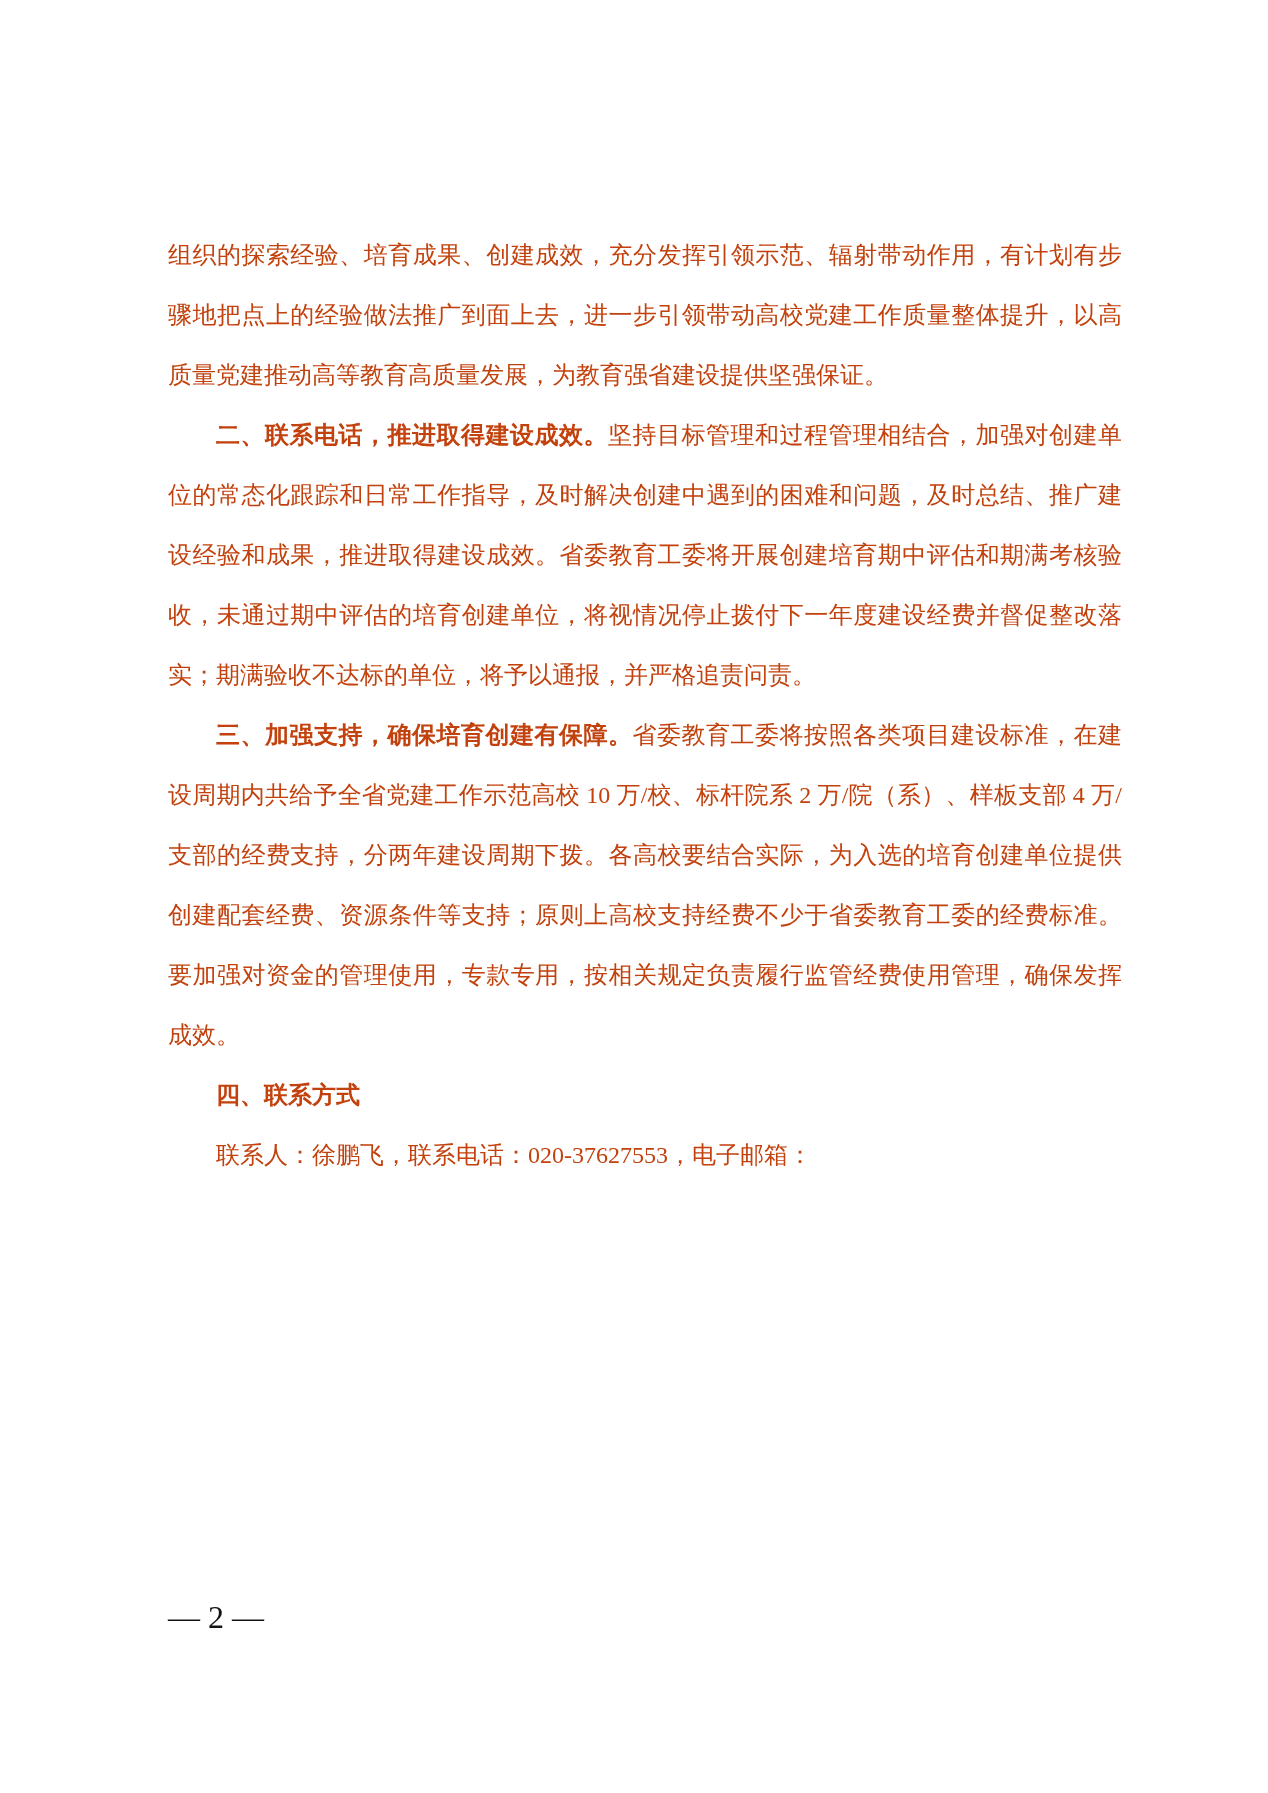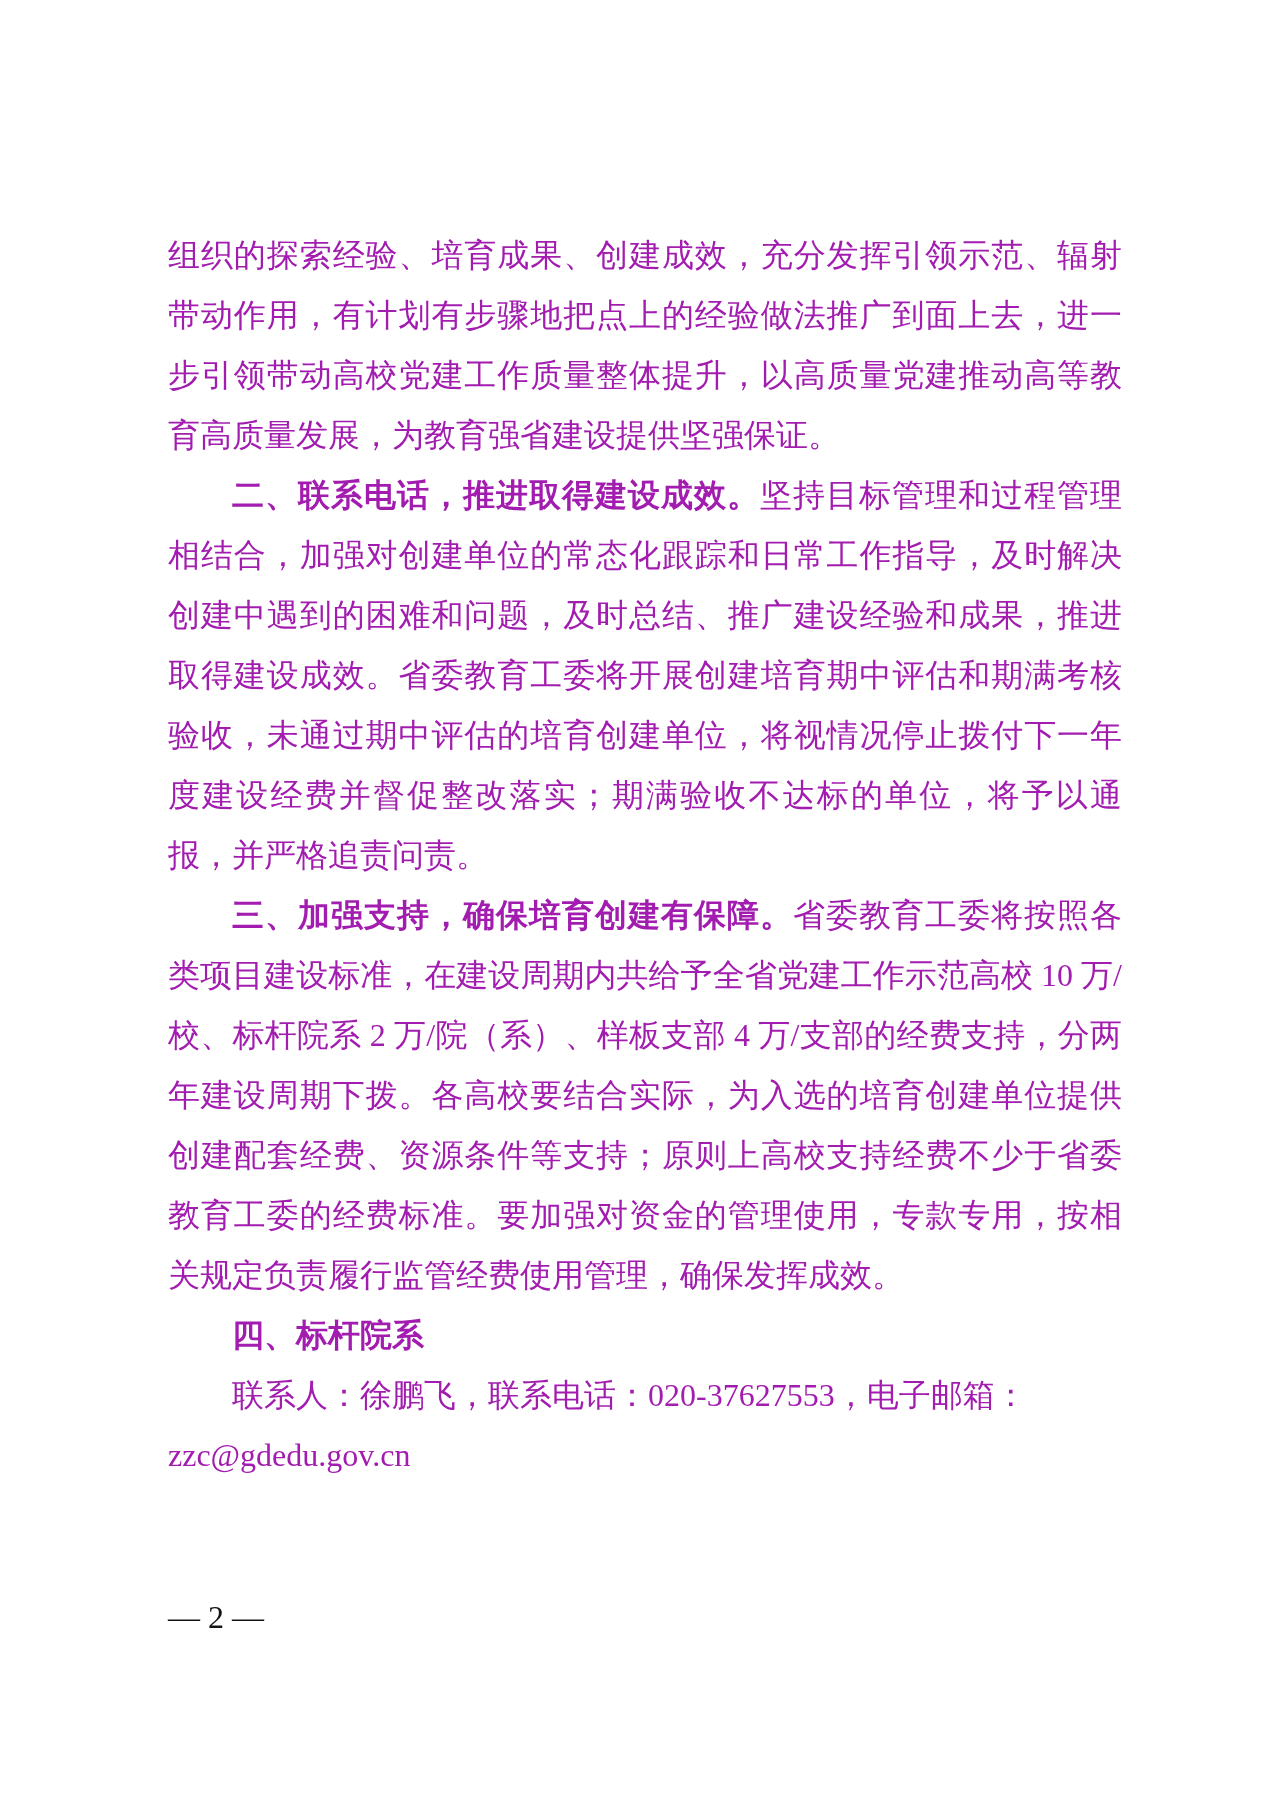--- a/index.html
+++ b/index.html
@@ -13,23 +13,23 @@
     height: 1793px;
     background: #ffffff;
     overflow: hidden;
   }
   .body-text {
     position: absolute;
     left: 168px;
     top: 225px;
     width: 954px;
     font-family: "Liberation Serif", "DejaVu Serif", serif;
-    font-size: 32px;
+    font-size: 24px;
     line-height: 60px;
-    color: #a21caf;
+    color: #c2410c;
     text-align: justify;
   }
   .body-text p {
     margin: 0;
     padding: 0;
     text-indent: 2em;
   }
   .body-text p.continuation {
     text-indent: 0;
   }
@@ -58,21 +58,21 @@
 <div class="page">
 
   <div class="body-text">
 
     <p class="continuation"><span>组织的探索经验、培育成果、创建成效，充分发挥引领示范、辐射带动作用，有计划有步骤地把点上的经验做法推广到面上去，进一步引领带动高校党建工作质量整体提升，以高质量党建推动高等教育高质量发展，为教育强省建设提供坚强保证。</span></p>
 
     <p><span class="section-lead">二、联系电话，推进取得建设成效。</span><span>坚持目标管理和过程管理相结合，加强对创建单位的常态化跟踪和日常工作指导，及时解决创建中遇到的困难和问题，及时总结、推广建设经验和成果，推进取得建设成效。省委教育工委将开展创建培育期中评估和期满考核验收，未通过期中评估的培育创建单位，将视情况停止拨付下一年度建设经费并督促整改落实；期满验收不达标的单位，将予以通报，并严格追责问责。</span></p>
 
     <p><span class="section-lead">三、加强支持，确保培育创建有保障。</span><span>省委教育工委将按照各类项目建设标准，在建设周期内共给予全省党建工作示范高校 10 万/校、标杆院系 2 万/院（系）、样板支部 4 万/支部的经费支持，分两年建设周期下拨。各高校要结合实际，为入选的培育创建单位提供创建配套经费、资源条件等支持；原则上高校支持经费不少于省委教育工委的经费标准。要加强对资金的管理使用，专款专用，按相关规定负责履行监管经费使用管理，确保发挥成效。</span></p>
 
-    <p class="section-heading-only">四、标杆院系</p>
+    <p class="section-heading-only">四、联系方式</p>
 
-    <p><span>联系人：徐鹏飞，联系电话：020-37627553，电子邮箱：</span><br><span>zzc@gdedu.gov.cn</span></p>
+    <p><span>联系人：徐鹏飞，联系电话：020-37627553，电子邮箱：</span><br></p>
 
   </div>
 
   <div class="page-footer">— 2 —</div>
 
 </div>
 
 </body></html>

